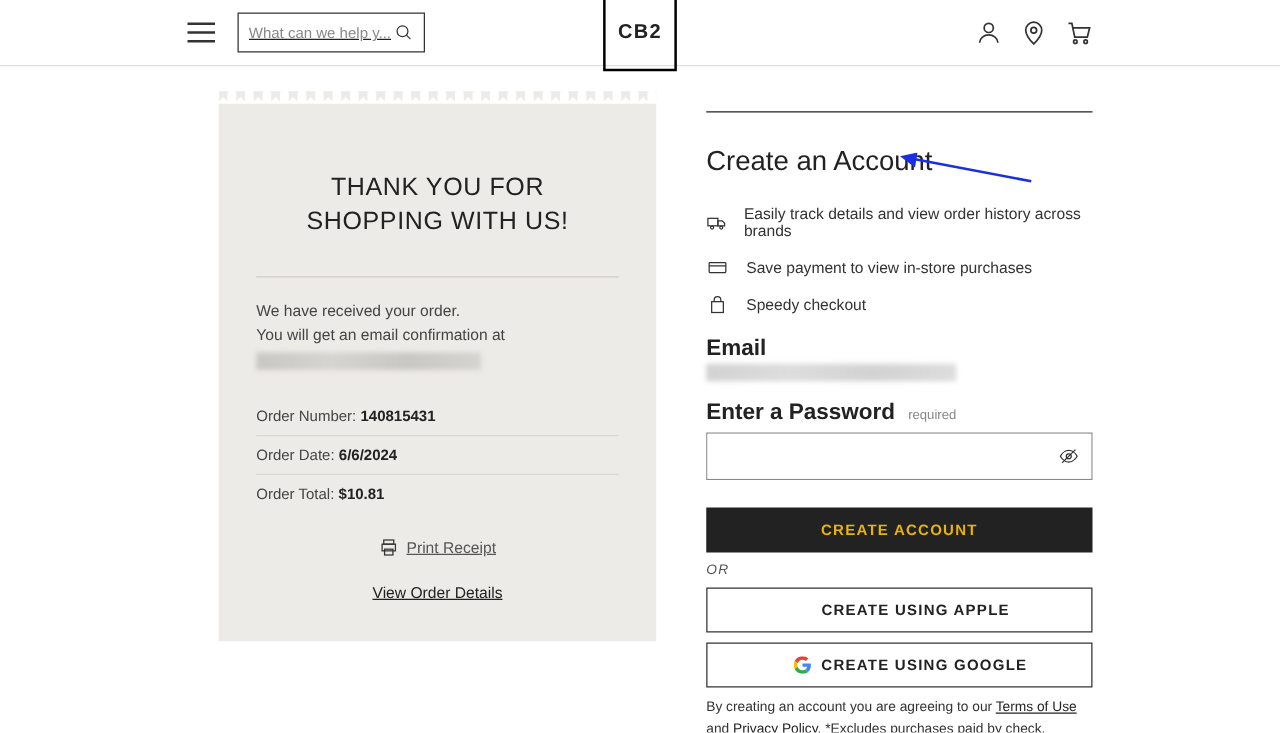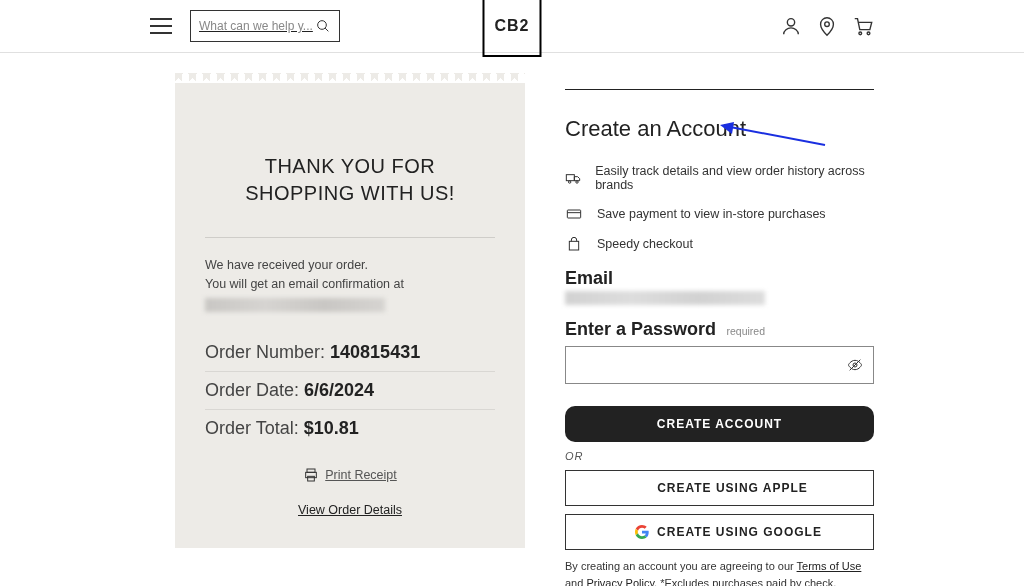--- a/index.html
+++ b/index.html
@@ -66,21 +66,21 @@
     gap:40px;
     padding-left:175px;
     padding-right:150px;
     padding-top:0;
     align-items:flex-start;
   }
   
   .receipt {
     width:350px;
     background:#edebe7;
-    padding:70px 30px 30px 30px;
+    padding:54px 30px 30px 30px;
     margin-top:30px;
     position:relative;
   }
   .receipt::before {
     content:"";
     position:absolute;
     top:-10px; left:0; right:0; height:12px;
     background: linear-gradient(-45deg, transparent 70%, #edebe7 70%) 0 0/14px 14px,
                 linear-gradient(45deg, transparent 70%, #edebe7 70%) 7px 0/14px 14px;
   }
@@ -96,21 +96,21 @@
   .receipt p { font-size:12.5px; color:#444; line-height:1.5; }
   .blurred-email {
     height:14px;
     background: linear-gradient(90deg,#c9c7c4,#d6d4d1,#c9c7c4,#d6d4d1);
     width:180px;
     filter: blur(2px);
     margin-top:4px;
   }
   .order-lines { margin-top:22px; }
   .order-line {
-    font-size:18px;
+    font-size:12px;
     padding:8px 0;
     border-bottom:1px solid #d9d7d3;
   }
   .order-line:last-child { border-bottom:none; }
   .order-line .lbl { color:#444; }
   .order-line .val { font-weight:600; }
   .receipt-actions { text-align:center; margin-top:20px; }
   .print-link {
     display:inline-flex; align-items:center; gap:6px;
     font-size:12.5px; text-decoration:underline; cursor:pointer;
@@ -170,21 +170,21 @@
     border:none; outline:none; flex:1; height:100%; padding:0 10px;
     font-size:13px;
   }
   .pw-eye { position:absolute; right:10px; top:50%; transform:translateY(-50%); cursor:pointer; }
   .btn {
     display:flex; align-items:center; justify-content:center;
     height:36px; width:100%;
     font-size:12px; letter-spacing:1px; font-weight:600;
     cursor:pointer;
   }
-  .btn-primary { background:#222; color:#ffffff; margin-top:22px;border-radius:10px; }
+  .btn-primary { background:#222; color:#eab308; margin-top:22px; }
   .or-row { text-align:left; font-size:11px; color:#555; margin:8px 0; letter-spacing:1px;font-style:italic; }
   .btn-outline { border:1px solid #333; background:#fff; gap:8px; margin-bottom:8px;padding-left:18px; }
   .apple-logo { font-size:15px; }
   .google-g {
     width:14px; height:14px;
   }
   .legal {
     font-size:11px; color:#333; line-height:1.5; margin-top:6px;
   }
   .legal a { color:#222; text-decoration:underline; cursor:pointer; }

